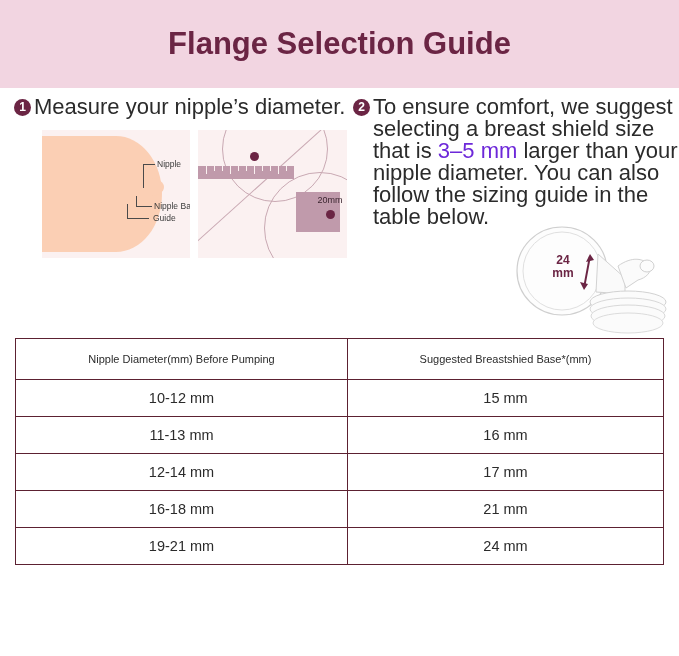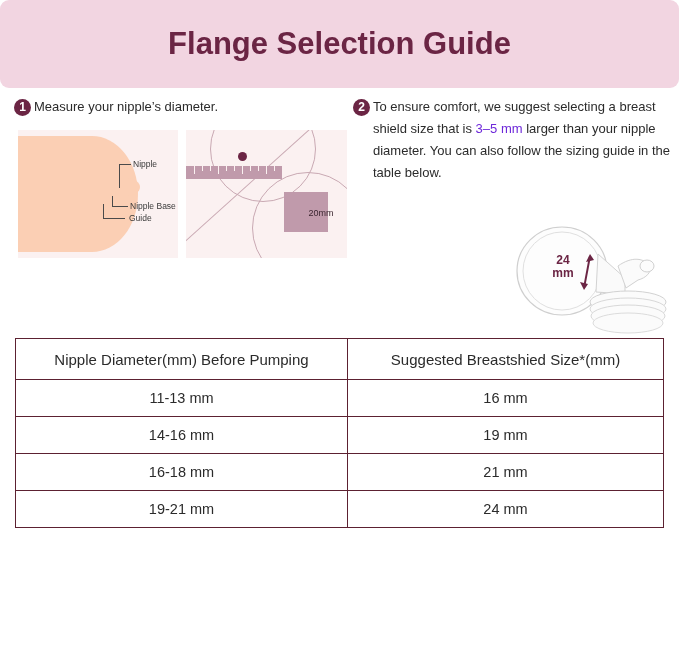--- a/index.html
+++ b/index.html
@@ -18,21 +18,20 @@
 
   
   .header-banner {
     width: 679px;
     height: 88px;
     background: #f2d5e1;
     display: flex;
     align-items: center;
     justify-content: center;
     box-sizing: border-box;
-    border-radius: 9px;
   }
   .header-title {
     font-size: 31px;
     font-weight: bold;
     color: #6b2544;
     letter-spacing: 0px;
     white-space: nowrap;
   }
 
   
@@ -58,37 +57,37 @@
     color: #ffffff;
     font-size: 12px;
     line-height: 17px;
     text-align: center;
     font-weight: bold;
     margin-top: 3px;
     margin-right: 3px;
     font-family: "Liberation Sans", sans-serif;
   }
   .step-text {
-    font-size: 13px;
+    font-size: 22px;
     line-height: 22px;
     color: #2b2b2b;
   }
   .step1-sub {
     margin-left: 20px;
     font-size: 16.5px;
     line-height: 22px;
     color: #a85c78;
   }
   .hl { color: #6d28d9; }
 
   
   .illus-row {
     display: flex;
     margin-top: 12px;
-    margin-left: 4px;
+    margin-left: 28px;
     gap: 8px;
   }
   .illus-a {
     position: relative;
     width: 164px;
     height: 128px;
     background: #fbf1f1;
     overflow: hidden;
   }
   .breast-shape {
@@ -181,21 +180,21 @@
   }
   .ruler .tick.major { height: 8px; }
   .mm-box {
     position: absolute;
     left: 98px;
     top: 62px;
     width: 44px;
     height: 40px;
     background: #c09aab;
     display: flex;
-    flex-direction: row;
+    flex-direction: column;
     align-items: center;
     justify-content: flex-start;
     padding-top: 3px;
     box-sizing: border-box;
     padding-left: 25px;
   }
   .mm-box-label {
     font-size: 9px;
     color: #3b2630;
     line-height: 11px;
@@ -235,21 +234,21 @@
   .size-table td, .size-table th {
     border: 1.5px solid #5c2131;
     text-align: center;
     font-size: 14.5px;
     font-weight: normal;
     color: #2b2b2b;
     height: 36px;
     padding: 0;
   }
   .size-table th {
-    font-size: 15px;
+    font-size: 11px;
     height: 40px;
   }
   .size-table col.c1 { width: 332px; }
   .size-table col.c2 { width: 316px; }
 </style>
 </head>
 <body>
 
 <div class="header-banner">
   <div class="header-title">Flange Selection Guide</div>
@@ -348,31 +347,35 @@
 </div>
 
 <table class="size-table">
   <colgroup>
       <col class="c1">
       <col class="c2">
     </colgroup>
   <thead>
     <tr>
       <th>Nipple Diameter(mm) Before Pumping</th>
-      <th>Suggested Breastshied Size*(mm)</th>
+      <th>Suggested Breastshied Base*(mm)</th>
     </tr>
   </thead>
   <tbody id="table-body">
       <tr>
+        <td>10-12 mm</td>
+        <td>15 mm</td>
+      </tr>
+      <tr>
         <td>11-13 mm</td>
         <td>16 mm</td>
       </tr>
       <tr>
-        <td>14-16 mm</td>
-        <td>19 mm</td>
+        <td>12-14 mm</td>
+        <td>17 mm</td>
       </tr>
       <tr>
         <td>16-18 mm</td>
         <td>21 mm</td>
       </tr>
       <tr>
         <td>19-21 mm</td>
         <td>24 mm</td>
       </tr>
     </tbody>

